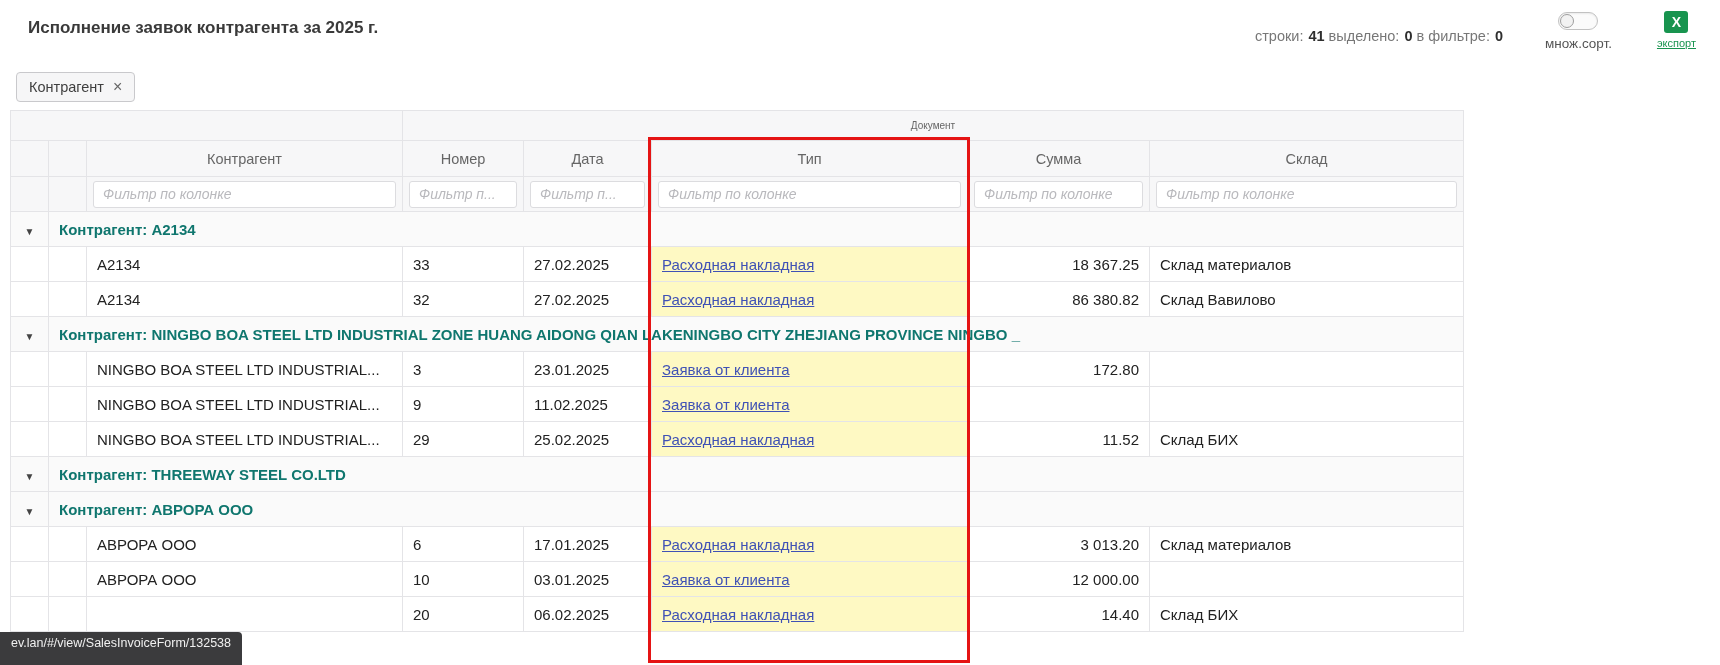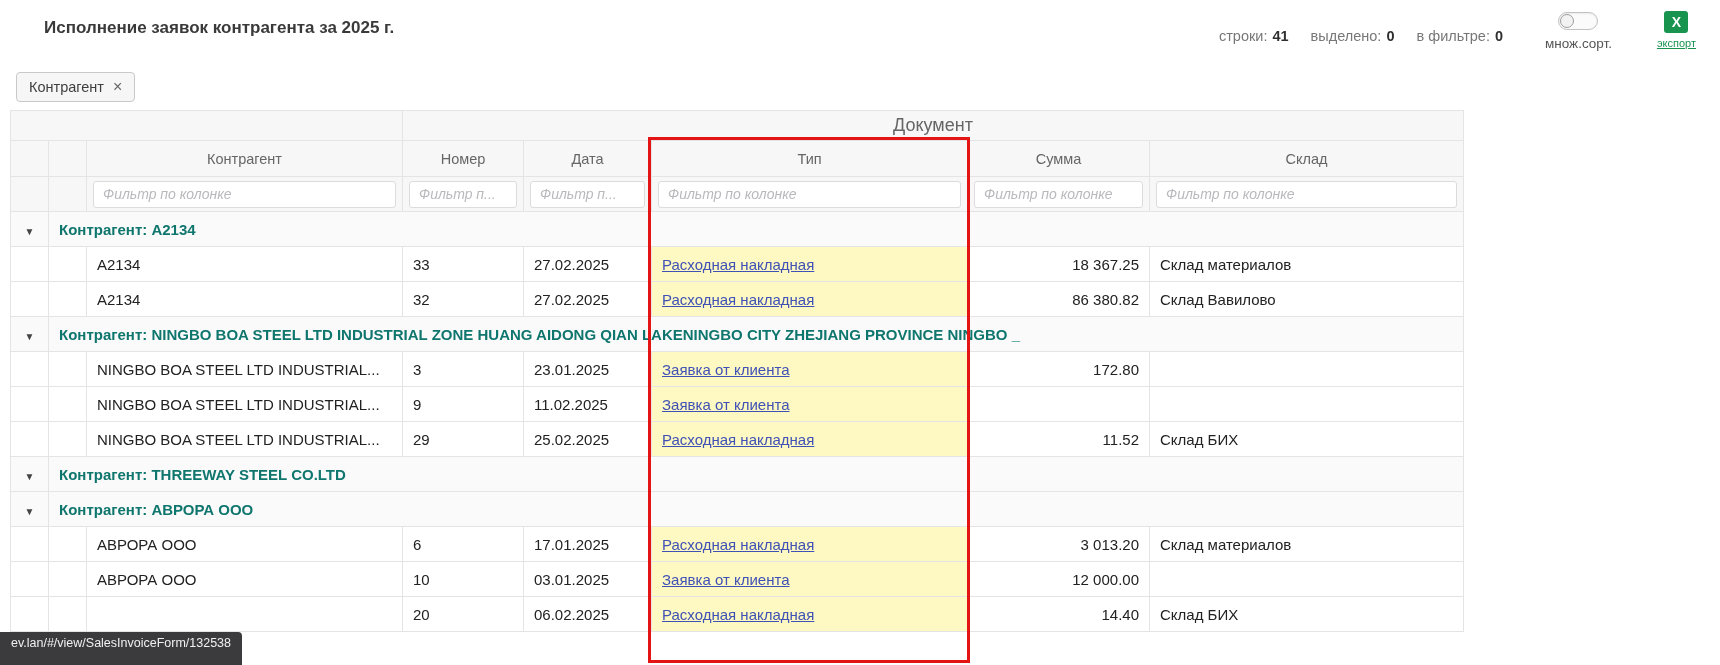--- a/index.html
+++ b/index.html
@@ -8,42 +8,42 @@
     --excel-green:#18944f;
   }
   *{box-sizing:border-box;}
   html,body{margin:0;padding:0;}
   body{
     width:1720px;height:665px;overflow:hidden;position:relative;
     background:#ffffff;color:#333;
     font-family:"Liberation Sans","DejaVu Sans",sans-serif;
   }
   
-  .topbar{display:flex;justify-content:space-between;align-items:flex-start;padding:10px 14px 0 44px;height:60px;}
+  .topbar{display:flex;justify-content:space-between;align-items:flex-start;padding:10px 14px 0 28px;height:60px;}
   .page-title{font-size:17px;font-weight:700;color:#3a3a3a;margin:8px 0 0;}
   .topbar-right{display:flex;align-items:flex-start;}
-  .stats{display:flex;gap:22px;font-size:14.5px;color:#777;margin-top:18px;white-space:nowrap;}
+  .stats{display:flex;gap:4px;font-size:14.5px;color:#777;margin-top:18px;white-space:nowrap;}
   .stat b{color:#2f2f2f;font-weight:700;margin-left:5px;}
   .multisort{margin-left:42px;text-align:center;}
   .toggle{width:40px;height:18px;border:1px solid #c2c2c2;border-radius:10px;background:#fbfbfb;position:relative;margin:2px auto 0;box-shadow:inset 0 1px 2px rgba(0,0,0,.07);cursor:pointer;}
   .toggle-knob{position:absolute;left:1px;top:1px;width:14px;height:14px;border-radius:50%;background:#f2f2f2;border:1px solid #9e9e9e;}
   .toggle-label{font-size:13.5px;color:#555;margin-top:6px;white-space:nowrap;}
   .export{margin-left:45px;text-align:center;padding-right:10px;cursor:pointer;}
   .excel-icon{width:24px;height:22px;background:var(--excel-green);color:#fff;font-weight:700;font-size:14px;line-height:22px;text-align:center;border-radius:3px;margin:1px auto 0;}
   .export-label{font-size:11px;color:var(--excel-green);margin-top:4px;text-decoration:underline;}
   
   .chips{margin:12px 0 0 16px;height:30px;}
   .chip{display:inline-flex;align-items:center;gap:9px;height:30px;padding:0 12px;background:#f6f6f7;border:1px solid #c9c9cc;border-radius:4px;font-size:14.5px;color:#3f3f3f;cursor:pointer;}
   .chip-close{color:#666;font-size:16px;line-height:1;cursor:pointer;}
   
   .grid-wrap{margin:8px 0 0 10px;position:relative;}
   table.grid{border-collapse:collapse;table-layout:fixed;width:1453px;font-size:15px;}
   .grid th,.grid td{border:1px solid #e4e4e7;overflow:hidden;white-space:nowrap;text-overflow:ellipsis;}
   .grid thead th{background:#f7f7f8;color:#666;font-weight:400;}
-  .row-doc th{height:30px;font-size:18px;}
+  .row-doc th{height:30px;font-size:10px;}
   .row-cols th{height:36px;font-size:14.5px;cursor:pointer;}
   .row-filter th{height:35px;padding:0 6px;}
   .filter-input{width:100%;height:27px;border:1px solid #dcdcdf;border-radius:3px;padding:0 9px;font-size:14px;font-family:inherit;color:#333;background:#fff;}
   .filter-input::placeholder{color:#b9b9bd;font-style:italic;}
   tbody tr{height:35px;}
   tbody td{padding:0 10px;color:#222;background:#fff;}
   tr.group-row td{background:#fafafa;}
   .group-label{font-weight:700;color:#0f766e;}
   td.expander{text-align:center;padding:0;}
   .tri{font-size:10px;color:#444;cursor:pointer;}

